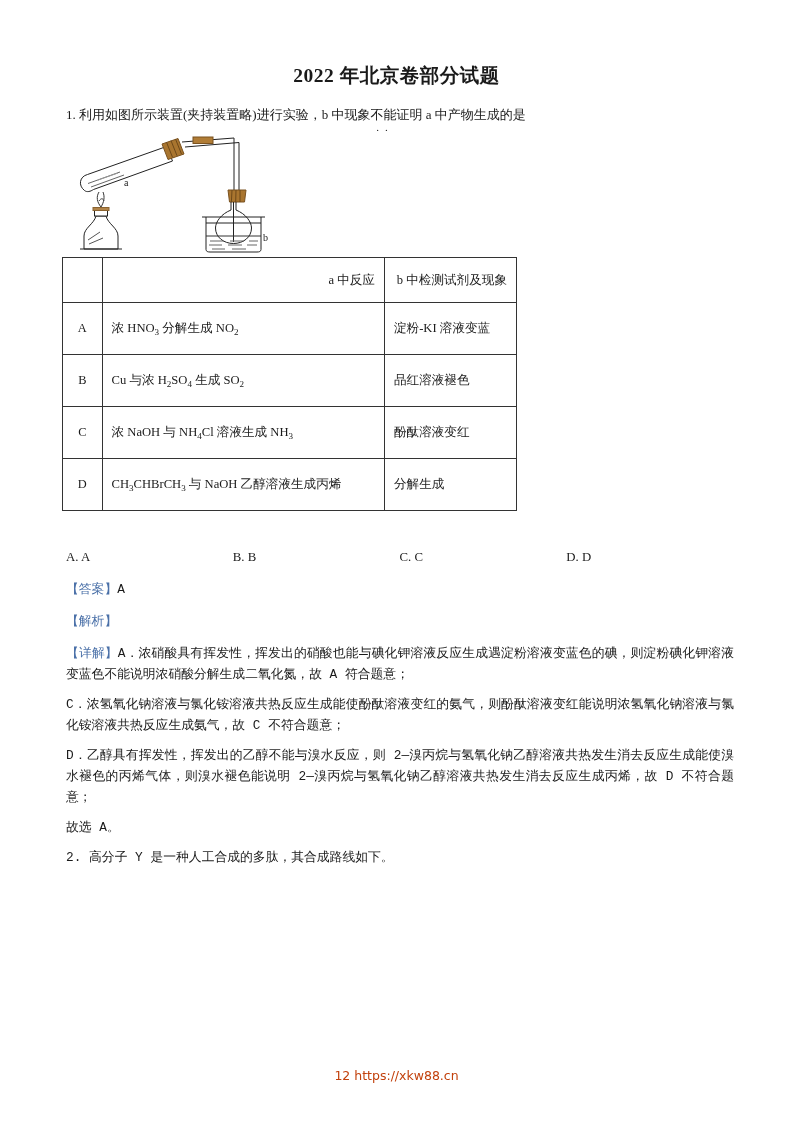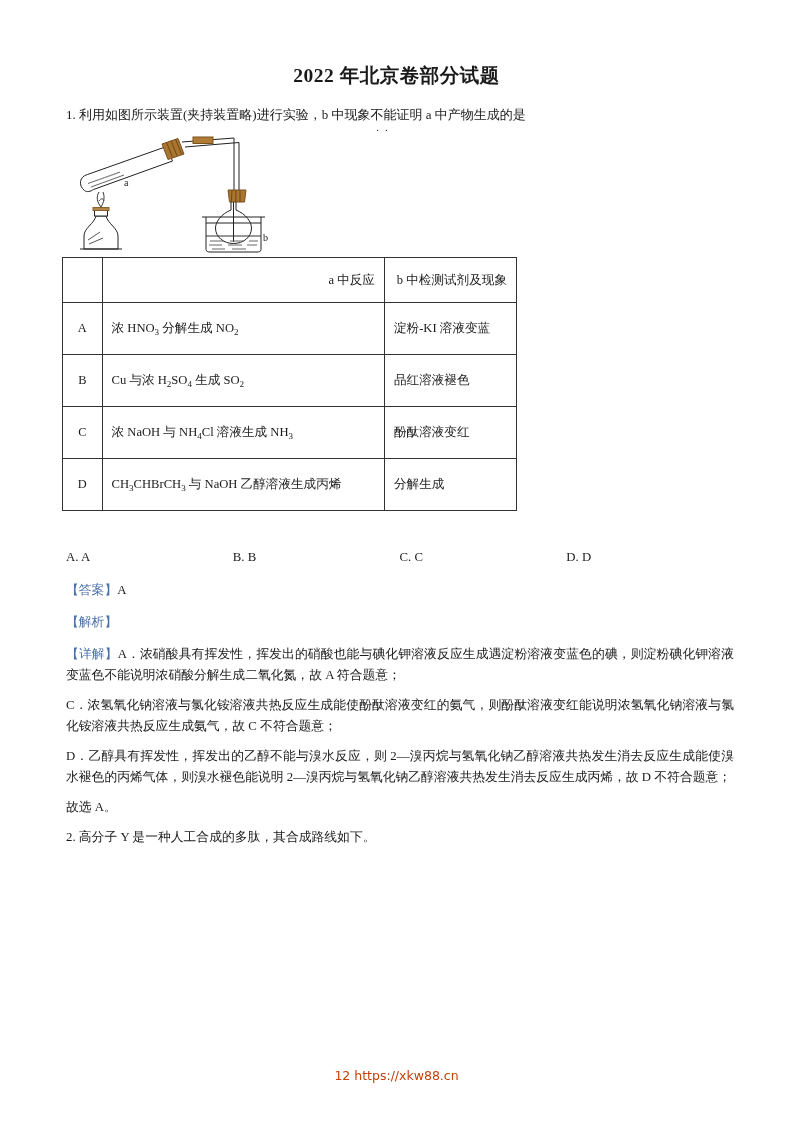--- a/index.html
+++ b/index.html
@@ -112,20 +112,21 @@
     position: absolute;
     top: 580px;
     left: 66px;
     width: 668px;
     font-size: 12.8px;
   }
   .sol p {
     margin: 0 0 9.5px 0;
     line-height: 1.62;
     text-align: justify;
+    font-family: Liberation Mono, monospace;
   }
   .tag {
     color: #4a70a8;
   }
   .p-answer { margin-bottom: 11px !important; }
   .p-jiexi  { margin-bottom: 12px !important; }
 
   
   .footer {
     position: absolute;

